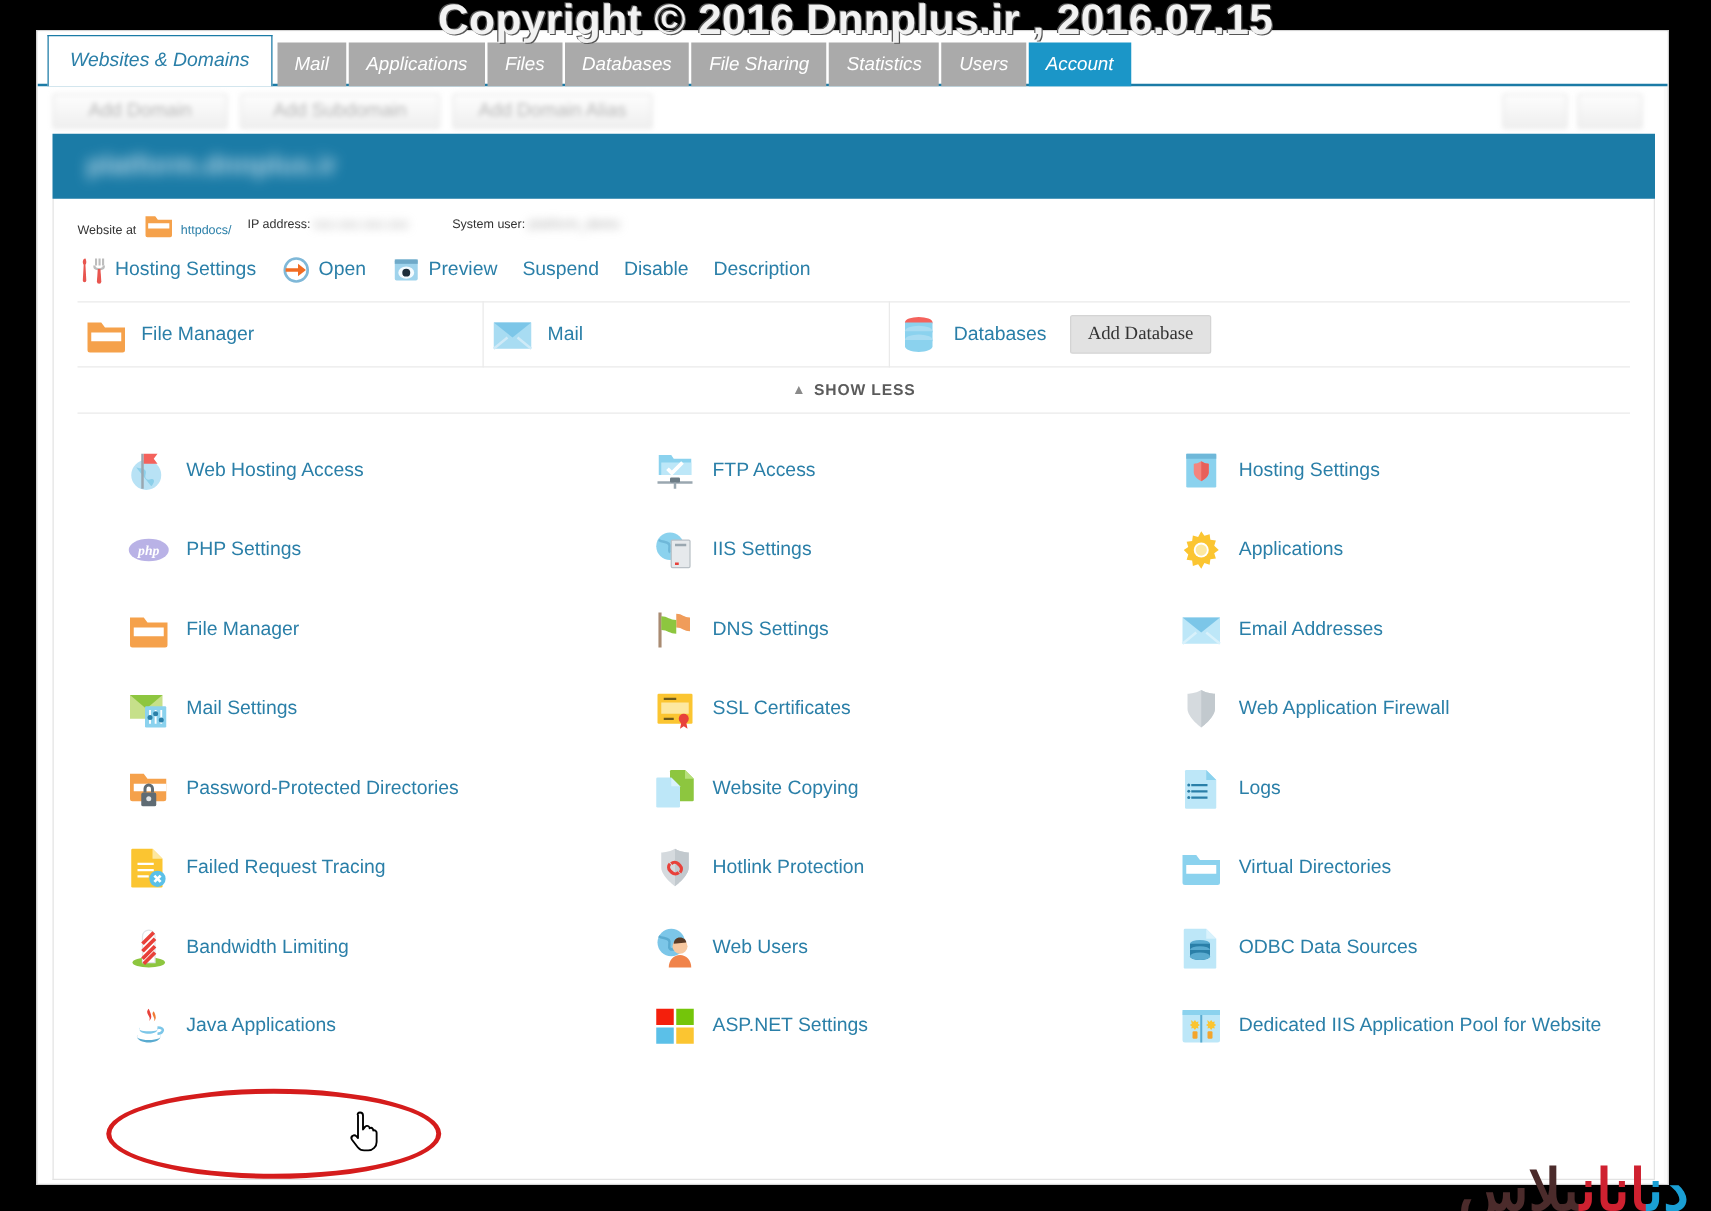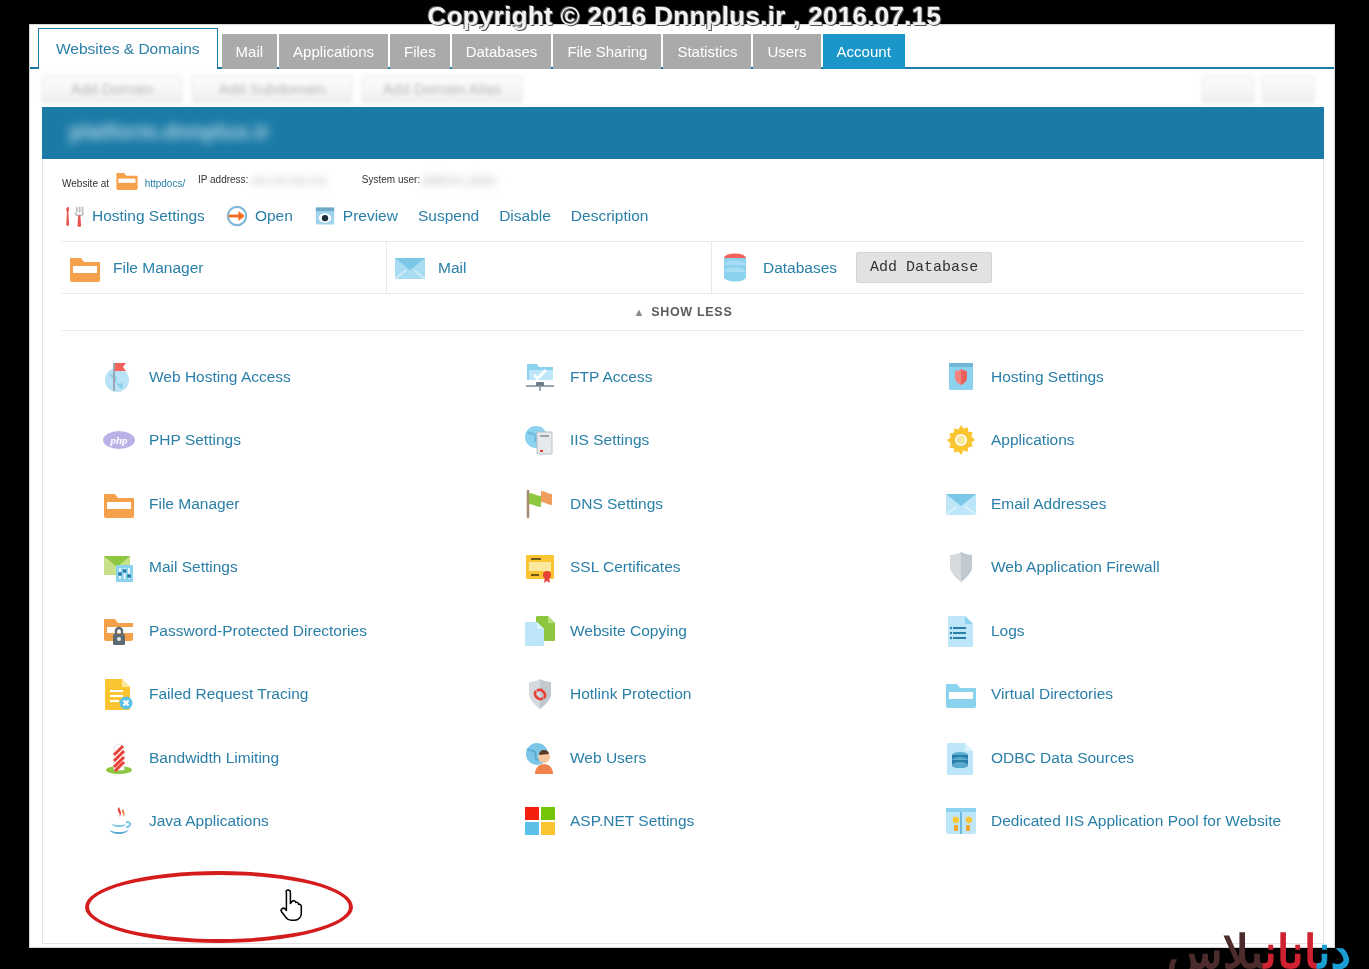--- a/index.html
+++ b/index.html
@@ -7,21 +7,21 @@
     width: 1369px; height: 969px;
     background: #000;
     font-family: "Liberation Sans", sans-serif;
     overflow: hidden;
   }
   #root { position: relative; width: 1369px; height: 969px; background:#000; }
 
   
   .copyright {
     position: absolute; top: 0; left: 0; width: 1369px; height: 34px;
-    color: #f2f2f2; font-size: 26px; font-weight: bold;
+    color: #f2f2f2; font-size: 34px; font-weight: bold;
     letter-spacing: .3px;
     text-align: center; line-height: 32px;
     text-shadow: 1px 1px 0 #555, -1px -1px 0 #555;
     z-index: 40; white-space: nowrap;
   }
 
   
   .window {
     position: absolute; left: 29px; top: 24px;
     width: 1306px; height: 924px;
@@ -34,21 +34,21 @@
   .tabbar {
     position: absolute; left: 0; top: 0; width: 1306px; height: 44px;
     background: #ffffff;
     border-bottom: 2px solid #1b7ba6;
     z-index: 30;
   }
   .tabs { display: flex; align-items: flex-end; height: 44px; padding-left: 8px; }
   .tab {
     height: 35px; line-height: 35px; padding: 0 14px;
     background: #aaaaaa; color: #ffffff; font-size: 15px;
-    margin-right: 2px; white-space: nowrap; cursor: pointer;
+    margin-right: 2px; white-space: nowrap; cursor: pointer; font-style: italic;
   }
   .tab.active-light {
     background: #ffffff; color: #2a7fa8;
     border: 1px solid #1b7ba6; border-bottom: none;
     height: 41px; line-height: 39px; padding: 0 17px;
     margin-right: 4px; font-size: 15.5px;
   }
   .tab.active-blue { background: #1b96c8; color:#fff; }
 
   
@@ -122,21 +122,21 @@
     border-right: 1px solid #eaeaea;
     font-size: 15.5px;
   }
   .toolcell:last-child { border-right: none; }
   .tc1 { width: 325px; }
   .tc2 { width: 325px; }
   .tc3 { width: auto; }
   .minibtn {
     background: #e2e2e2; border: 1px solid #d4d4d4; color: #333;
     font-size: 15px; padding: 6px 13px; border-radius: 2px;
-    cursor: pointer; margin-left: 8px; font-family: Liberation Mono, monospace;
+    cursor: pointer; margin-left: 8px; font-family: Liberation Serif, serif;
   }
 
   
   .showless {
     margin: 0 19px; height: 37px;
     display: flex; align-items: center; justify-content: center;
     border-bottom: 1px solid #eaeaea;
     font-size: 12.5px; font-weight: bold; letter-spacing: .7px; color: #5b5b5b;
     cursor: pointer;
   }

